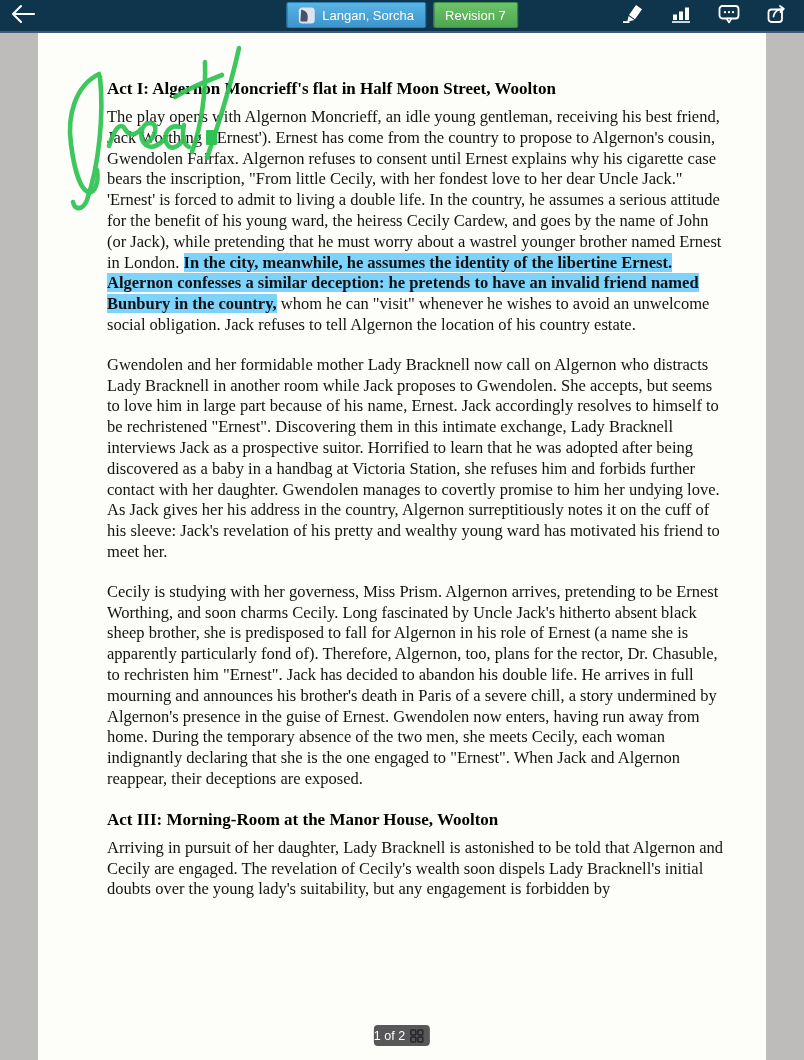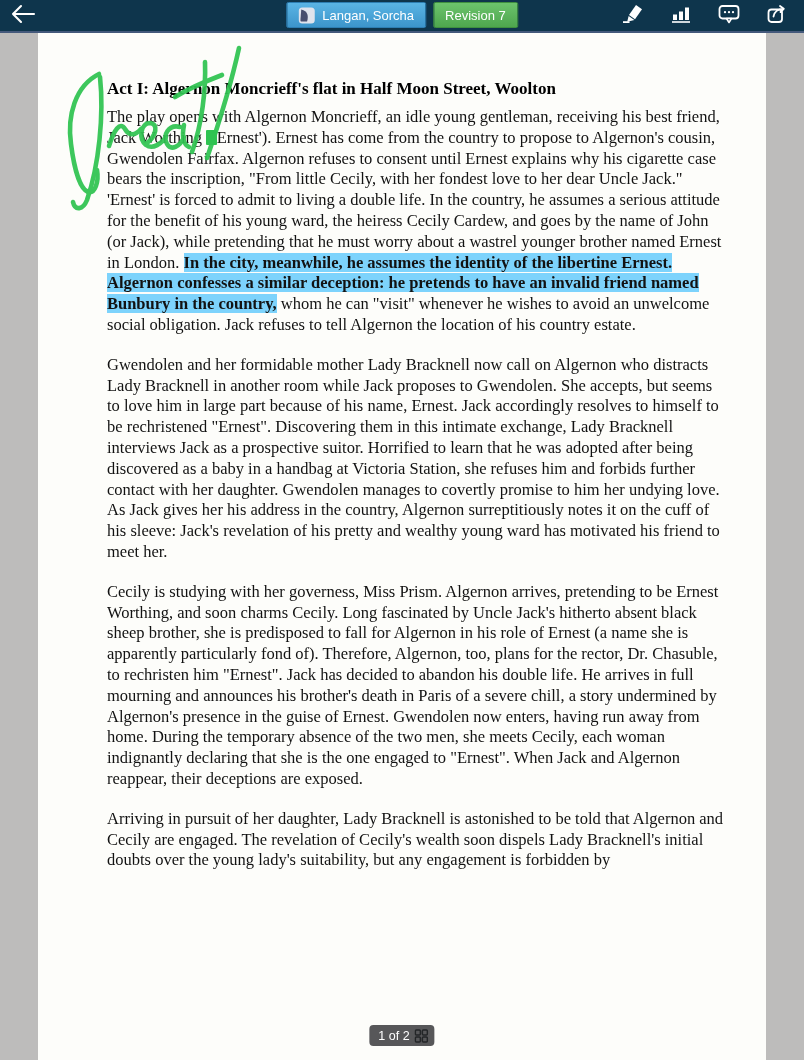--- a/index.html
+++ b/index.html
@@ -59,21 +59,21 @@
   }
   
   .handwriting{
     position:absolute;left:55px;top:7px;width:200px;height:175px;
     pointer-events:none;z-index:10;
   }
   
   .pager{
     position:absolute;left:50%;bottom:14px;transform:translateX(-50%);
     height:21px;background:rgba(73,73,75,0.92);border-radius:4px;
-    display:flex;align-items:center;gap:5px;padding:0 6px 0 9px;
+    display:flex;align-items:center;gap:5px;padding:0 6px 0 0;
     color:#fff;font-size:12.5px;cursor:pointer;z-index:20;
   }
 </style>
 </head>
 <body>
 
 <div class="nav">
   <div class="back-btn">
     <span>
       <svg width="26" height="20" viewBox="0 0 26 20">
@@ -139,20 +139,21 @@
     </div>
   </div>
 </div>
 
 <div class="content">
   <div class="page">
       <h2 class="doc-heading first">Act I: Algernon Moncrieff's flat in Half Moon Street, Woolton</h2>
       <p class="doc-para"><span>The play opens with Algernon Moncrieff, an idle young gentleman, receiving his best friend, Jack Worthing </span><span class="ann-square">('</span><span>Ernest'). Ernest has come from the country to propose to Algernon's cousin, Gwendolen Fairfax. Algernon refuses to consent until Ernest explains why his cigarette case bears the inscription, "From little Cecily, with her fondest love to her dear Uncle Jack." 'Ernest' is forced to admit to living a double life. In the country, he assumes a serious attitude for the benefit of his young ward, the heiress Cecily Cardew, and goes by the name of John (or Jack), while pretending that he must worry about a wastrel younger brother named Ernest in London. </span><span class="hl">In the city, meanwhile, he assumes the identity of the libertine Ernest. Algernon confesses a similar deception: he pretends to have an invalid friend named Bunbury in the country,</span><span> whom he can "visit" whenever he wishes to avoid an unwelcome social obligation. Jack refuses to tell Algernon the location of his country estate.</span></p>
       <p class="doc-para"><span>Gwendolen and her formidable mother Lady Bracknell now call on Algernon who distracts Lady Bracknell in another room while Jack proposes to Gwendolen. She accepts, but seems to love him in large part because of his name, Ernest. Jack accordingly resolves to himself to be rechristened "Ernest". Discovering them in this intimate exchange, Lady Bracknell interviews Jack as a prospective suitor. Horrified to learn that he was adopted after being discovered as a baby in a handbag at Victoria Station, she refuses him and forbids further contact with her daughter. Gwendolen manages to covertly promise to him her undying love. As Jack gives her his address in the country, Algernon surreptitiously notes it on the cuff of his sleeve: Jack's revelation of his pretty and wealthy young ward has motivated his friend to meet her.</span></p>
       <p class="doc-para"><span>Cecily is studying with her governess, Miss Prism. Algernon arrives, pretending to be Ernest Worthing, and soon charms Cecily. Long fascinated by Uncle Jack's hitherto absent black sheep brother, she is predisposed to fall for Algernon in his role of Ernest (a name she is apparently particularly fond of). Therefore, Algernon, too, plans for the rector, Dr. Chasuble, to rechristen him "Ernest". Jack has decided to abandon his double life. He arrives in full mourning and announces his brother's death in Paris of a severe chill, a story undermined by Algernon's presence in the guise of Ernest. Gwendolen now enters, having run away from home. During the temporary absence of the two men, she meets Cecily, each woman indignantly declaring that she is the one engaged to "Ernest". When Jack and Algernon reappear, their deceptions are exposed.</span></p>
+      <h2 class="doc-heading">Act III: Morning-Room at the Manor House, Woolton</h2>
       <p class="doc-para"><span>Arriving in pursuit of her daughter, Lady Bracknell is astonished to be told that Algernon and Cecily are engaged. The revelation of Cecily's wealth soon dispels Lady Bracknell's initial doubts over the young lady's suitability, but any engagement is forbidden by</span></p>
     </div>
 
   <svg class="handwriting" viewBox="0 0 200 175" fill="none">
     <g stroke="#2fc351" stroke-width="4.6" stroke-linecap="round" fill="none" opacity="0.93">
       <path d="M44 34 C20 46 12 76 16 104 C19 128 25 149 33 152 C40 154 44 142 42 130"></path>
       <path d="M45 37 C49 75 44 125 32 160 C28 170 20 171 18 162"></path>
       <path d="M54 106 C59 90 65 81 70 89 C74 96 80 96 86 89"></path>
       <path d="M92 103 C101 96 104 84 95 83 C86 83 83 98 91 105 C98 110 107 103 111 97"></path>
       <path d="M125 87 C114 84 107 95 112 104 C116 111 125 107 129 97"></path>

